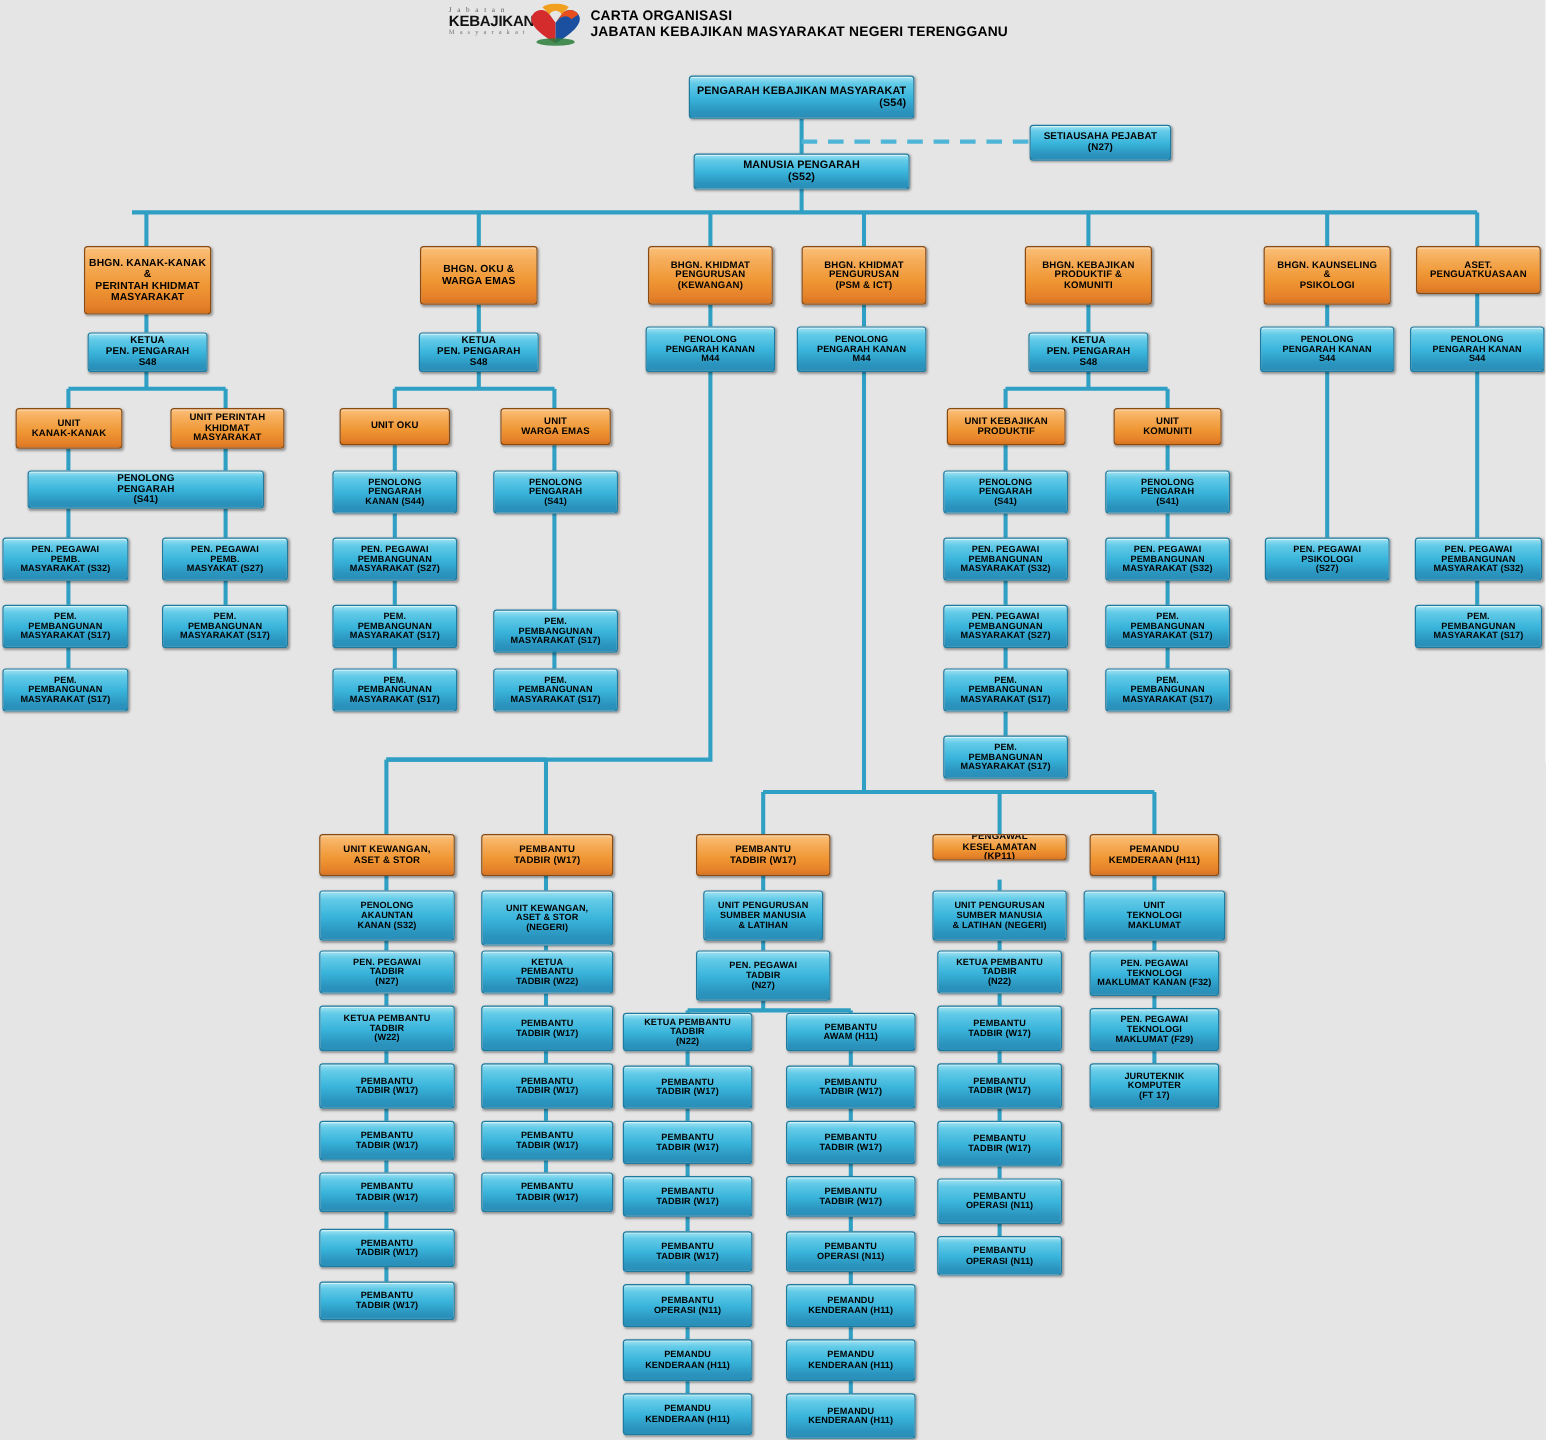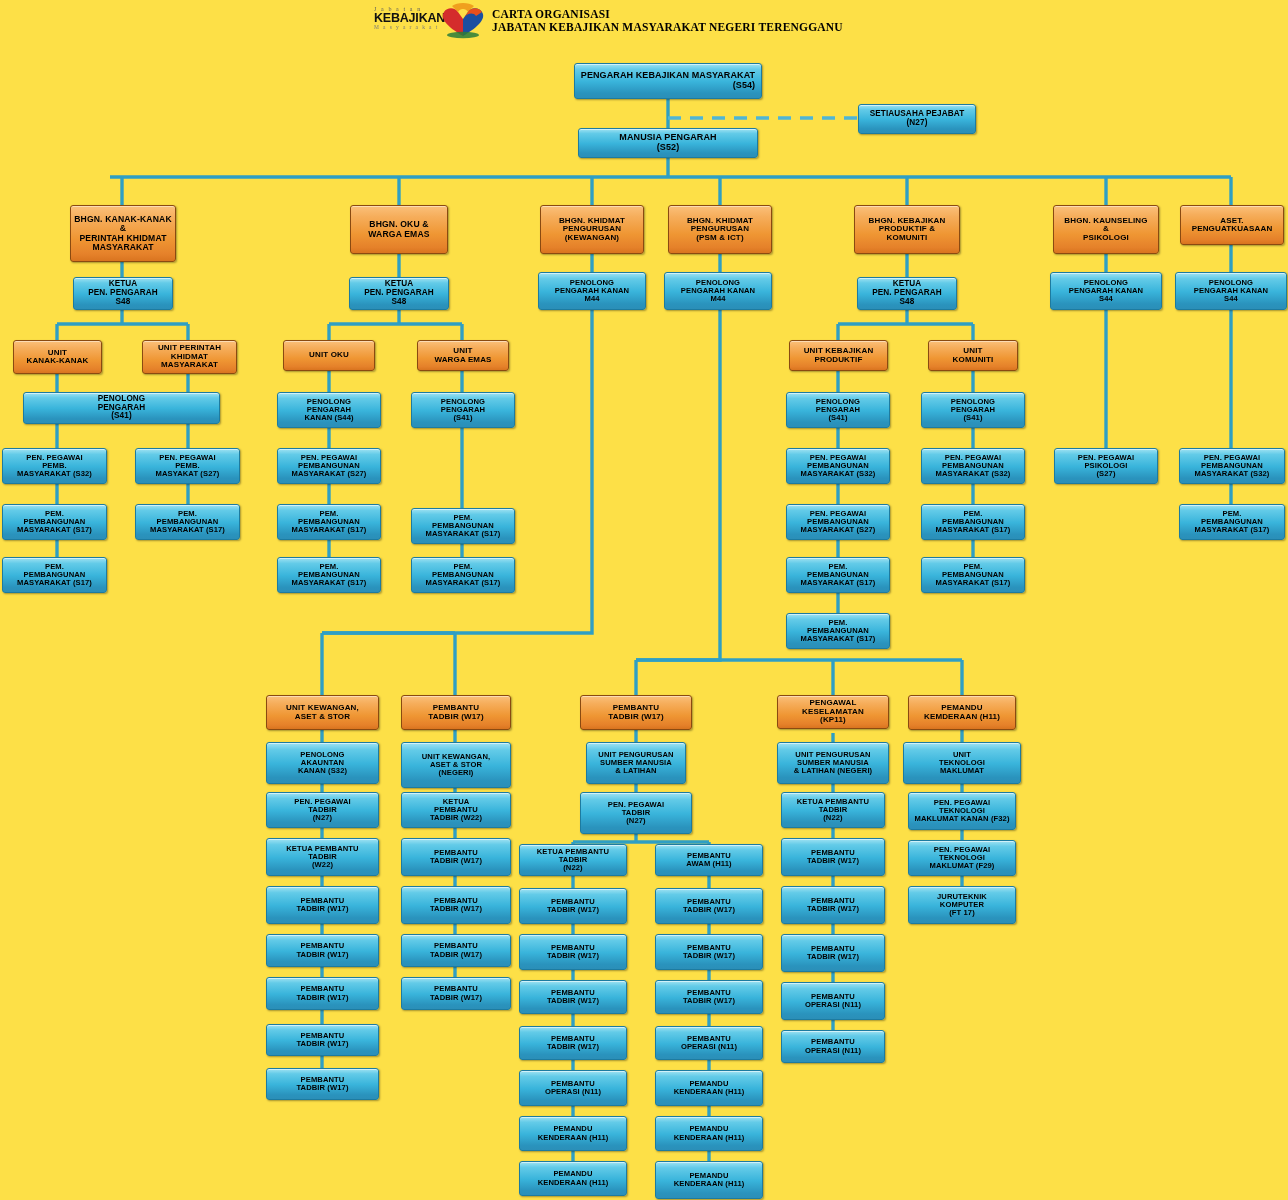--- a/index.html
+++ b/index.html
@@ -1,28 +1,28 @@
 <!DOCTYPE html>
 <html><head>
 <meta charset="utf-8">
 <title>Carta Organisasi</title>
 <style>
   html,body{margin:0;padding:0;background:#ffffff;}
   body{font-family:"Liberation Sans","DejaVu Sans",sans-serif;}
-  #page{position:relative;width:1288px;height:1200px;background:#fde047;overflow:hidden;}
+  #page{position:relative;width:1288px;height:1200px;background:#e5e5e5;overflow:hidden;}
 
   
   #header{position:absolute;left:0;top:0;width:1288px;height:44px;}
   #logo-wrap{position:absolute;left:374px;top:2px;width:118px;height:38px;}
   #logo-text{position:absolute;left:0;top:4px;width:68px;line-height:1;text-align:left;}
   #logo-text .l1{font-size:6px;letter-spacing:1.6px;color:#5b5b5b;font-family:"Liberation Serif",serif;}
   #logo-text .l2{font-size:12.5px;font-weight:bold;color:#111;letter-spacing:-0.2px;}
   #logo-text .l3{font-size:5.5px;letter-spacing:1.4px;color:#7a7a7a;font-family:"Liberation Serif",serif;}
   #logo-mark{position:absolute;left:62px;top:1px;width:54px;height:36px;}
-  #title-block{position:absolute;left:492px;top:8px;width:700px;font-family:Liberation Serif, serif;}
+  #title-block{position:absolute;left:492px;top:8px;width:700px;}
   #title-block div{font-size:11.5px;font-weight:bold;color:#000;letter-spacing:.2px;line-height:13px;}
 
   
   #wires{position:absolute;left:0;top:0;width:1288px;height:1200px;}
   #wires line,#wires path,#wires polyline{stroke:#2f9fc4;stroke-width:3.4;fill:none;}
   #wires .dash{stroke:#4fb5d6;stroke-width:3.4;stroke-dasharray:13 9;}
 
   
   .node{position:absolute;box-sizing:border-box;display:flex;align-items:center;justify-content:center;
         text-align:center;font-weight:bold;color:#000;line-height:1.06;
@@ -417,21 +417,21 @@
 TADBIR (W17)</div>
   <div class="node blue t75" style="left: 655px; top: 1026px; width: 108px; height: 34px; white-space: pre-line;">PEMBANTU
 OPERASI (N11)</div>
   <div class="node blue t75" style="left: 655px; top: 1070px; width: 108px; height: 36px; white-space: pre-line;">PEMANDU
 KENDERAAN (H11)</div>
   <div class="node blue t75" style="left: 655px; top: 1116px; width: 108px; height: 35px; white-space: pre-line;">PEMANDU
 KENDERAAN (H11)</div>
   <div class="node blue t75" style="left: 655px; top: 1161px; width: 108px; height: 38px; white-space: pre-line;">PEMANDU
 KENDERAAN (H11)</div>
 
-  <div class="node orange t8" style="left: 777px; top: 695px; width: 112px; height: 34px; white-space: pre-line;">PENGAWAL
+  <div class="node orange t8" style="left: 777px; top: 695px; width: 112px; height: 22px; white-space: pre-line;">PENGAWAL
 KESELAMATAN
 (KP11)</div>
   <div class="node blue t75" style="left: 777px; top: 742px; width: 112px; height: 42px; white-space: pre-line;">UNIT PENGURUSAN
 SUMBER MANUSIA
 &amp; LATIHAN (NEGERI)</div>
   <div class="node blue t75" style="left: 781px; top: 792px; width: 104px; height: 36px; white-space: pre-line;">KETUA PEMBANTU
 TADBIR
 (N22)</div>
   <div class="node blue t75" style="left: 781px; top: 838px; width: 104px; height: 38px; white-space: pre-line;">PEMBANTU
 TADBIR (W17)</div>

